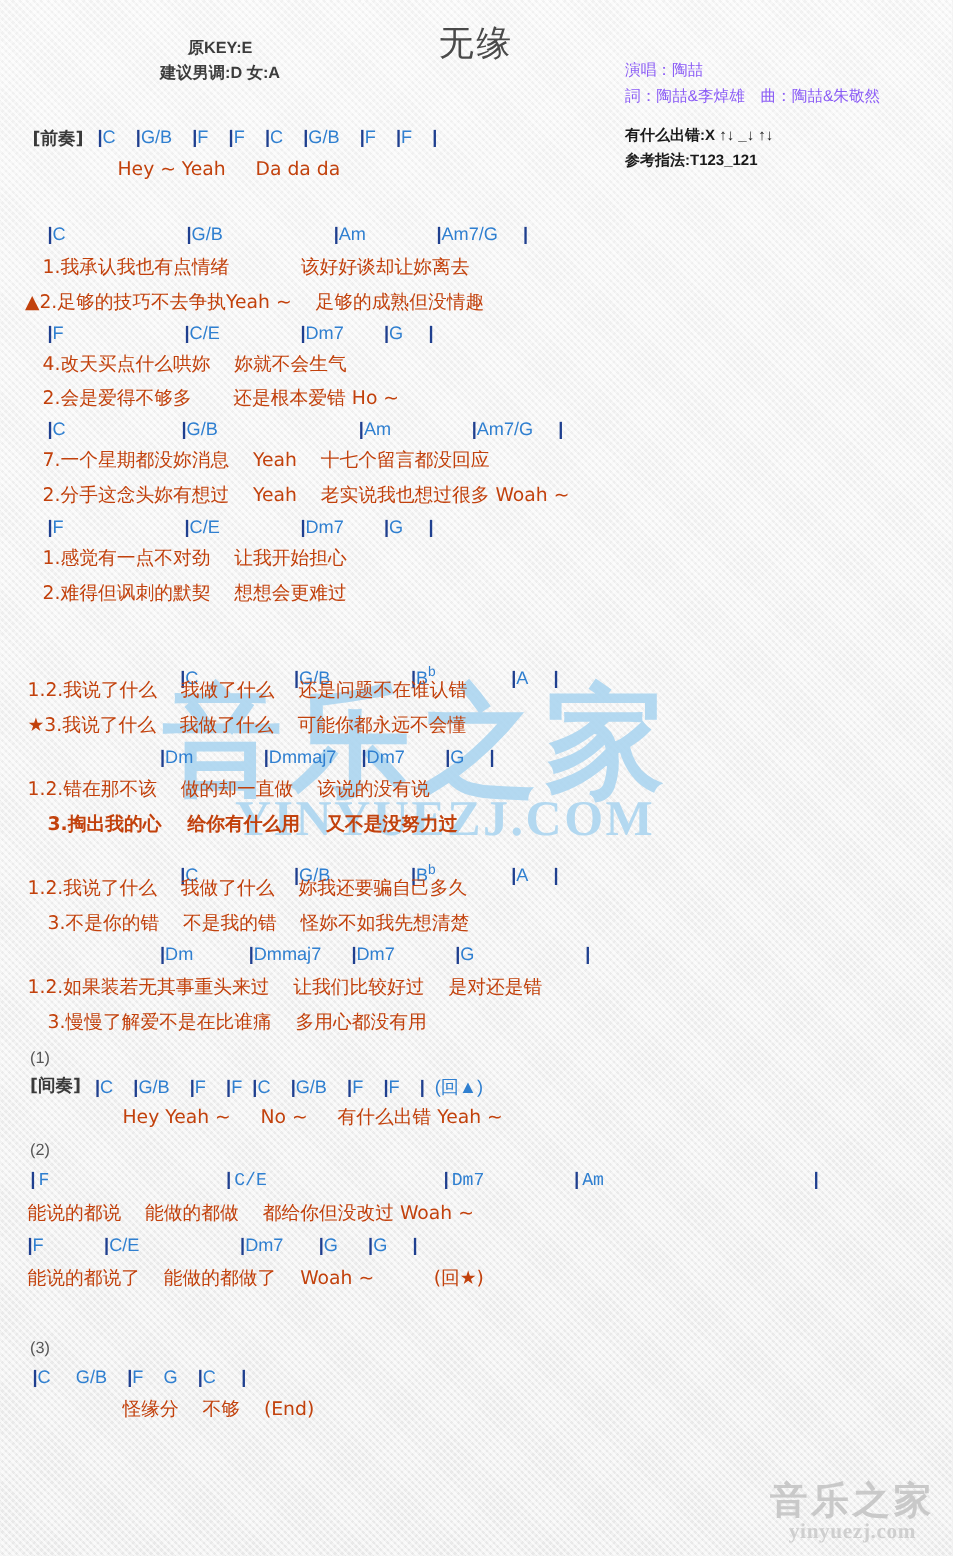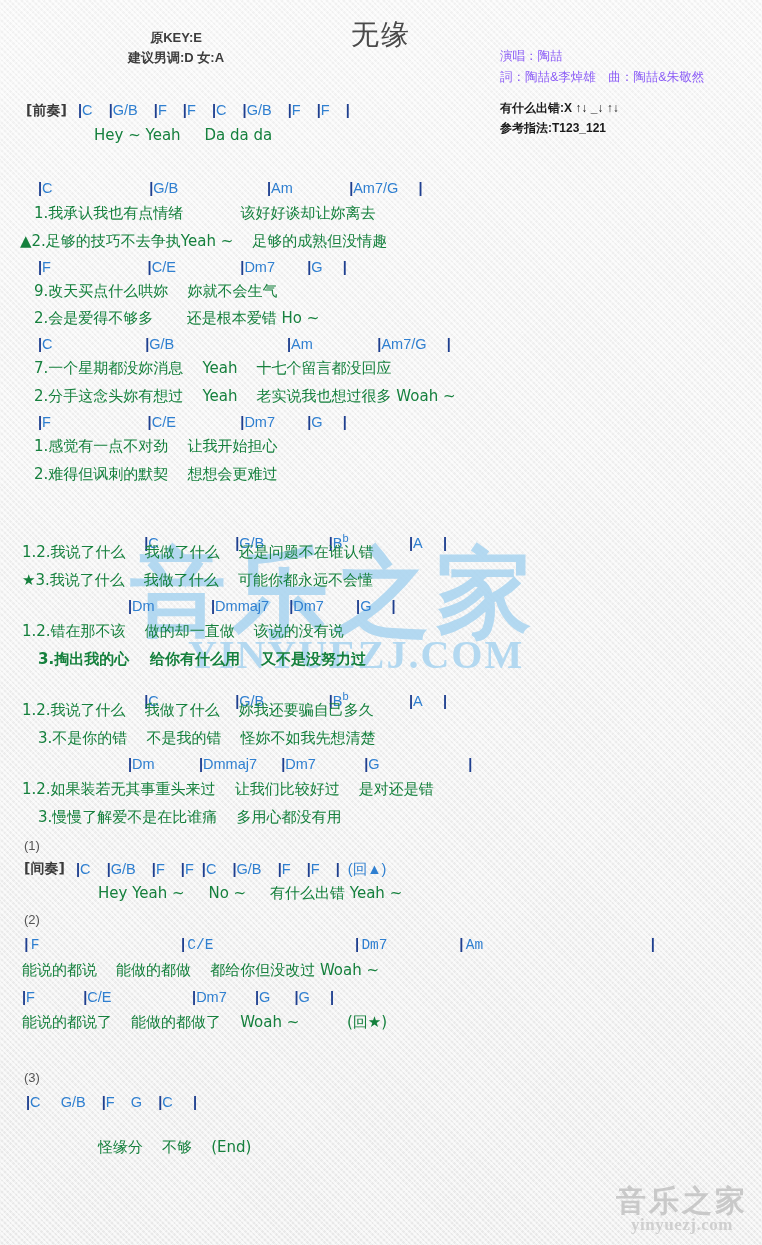--- a/index.html
+++ b/index.html
@@ -75,21 +75,21 @@
   
   .line{position:absolute;white-space:pre;}
   .chordline{
     font-size:14.5px;
     font-family:"Liberation Sans","DejaVu Sans",sans-serif;
     color:#2f7fd0;
     letter-spacing:0;
   }
   .lyricline{
     font-size:15px;
-    color:#15803d;
+    color:#c2410c;
     font-family:"DejaVu Sans","Liberation Sans",sans-serif;
   }
   .marker{
     font-size:14px;color:#3a3a3a;font-weight:bold;
     font-family:"DejaVu Sans","Liberation Sans",sans-serif;
   }
   .small-note{
     font-size:13px;color:#555;
     font-family:"Liberation Sans","DejaVu Sans",sans-serif;
   }
@@ -127,21 +127,21 @@
 
   <div class="line marker" style="left:26px;top:102px;">[前奏]</div>
   <div class="line chordline" style="left:78px;top:102px;"><span></span><span class="bar">|</span><span>C    </span><span class="bar">|</span><span>G/B    </span><span class="bar">|</span><span>F    </span><span class="bar">|</span><span>F    </span><span class="bar">|</span><span>C    </span><span class="bar">|</span><span>G/B    </span><span class="bar">|</span><span>F    </span><span class="bar">|</span><span>F    </span><span class="bar">|</span><span></span></div>
   <div class="line lyricline" style="left:94px;top:126px;">Hey ~ Yeah     Da da da</div>
 
   <div class="line chordline" style="left:38px;top:180px;"><span></span><span class="bar">|</span><span>C                        </span><span class="bar">|</span><span>G/B                      </span><span class="bar">|</span><span>Am              </span><span class="bar">|</span><span>Am7/G     </span><span class="bar">|</span><span></span></div>
   <div class="line lyricline" style="left:34px;top:204px;">1.我承认我也有点情绪            该好好谈却让妳离去</div>
   <div class="line lyricline" style="left:20px;top:232px;">▲2.足够的技巧不去争执Yeah ~    足够的成熟但没情趣</div>
 
   <div class="line chordline" style="left:38px;top:259px;"><span></span><span class="bar">|</span><span>F                        </span><span class="bar">|</span><span>C/E                </span><span class="bar">|</span><span>Dm7        </span><span class="bar">|</span><span>G     </span><span class="bar">|</span><span></span></div>
-  <div class="line lyricline" style="left:34px;top:282px;">9.改天买点什么哄妳    妳就不会生气</div>
+  <div class="line lyricline" style="left:34px;top:282px;">4.改天买点什么哄妳    妳就不会生气</div>
   <div class="line lyricline" style="left:34px;top:309px;">2.会是爱得不够多       还是根本爱错 Ho ~</div>
 
   <div class="line chordline" style="left:38px;top:336px;"><span></span><span class="bar">|</span><span>C                       </span><span class="bar">|</span><span>G/B                            </span><span class="bar">|</span><span>Am                </span><span class="bar">|</span><span>Am7/G     </span><span class="bar">|</span><span></span></div>
   <div class="line lyricline" style="left:34px;top:359px;">7.一个星期都没妳消息    Yeah    十七个留言都没回应</div>
   <div class="line lyricline" style="left:34px;top:387px;">2.分手这念头妳有想过    Yeah    老实说我也想过很多 Woah ~</div>
 
   <div class="line chordline" style="left:38px;top:414px;"><span></span><span class="bar">|</span><span>F                        </span><span class="bar">|</span><span>C/E                </span><span class="bar">|</span><span>Dm7        </span><span class="bar">|</span><span>G     </span><span class="bar">|</span><span></span></div>
   <div class="line lyricline" style="left:34px;top:437px;">1.感觉有一点不对劲    让我开始担心</div>
   <div class="line lyricline" style="left:34px;top:465px;">2.难得但讽刺的默契    想想会更难过</div>
 
@@ -171,20 +171,20 @@
   <div class="line lyricline" style="left:98px;top:884px;">Hey Yeah ~     No ~     有什么出错 Yeah ~</div>
 
   <div class="line small-note" style="left:24px;top:912px;">(2)</div>
   <div class="line chordline" style="left:22px;top:937px;font-family:Liberation Mono, monospace;"><span></span><span class="bar">|</span><span>F                </span><span class="bar">|</span><span>C/E                </span><span class="bar">|</span><span>Dm7        </span><span class="bar">|</span><span>Am                   </span><span class="bar">|</span><span></span></div>
   <div class="line lyricline" style="left:22px;top:961px;">能说的都说    能做的都做    都给你但没改过 Woah ~</div>
   <div class="line chordline" style="left:22px;top:989px;"><span></span><span class="bar">|</span><span>F            </span><span class="bar">|</span><span>C/E                    </span><span class="bar">|</span><span>Dm7       </span><span class="bar">|</span><span>G      </span><span class="bar">|</span><span>G     </span><span class="bar">|</span><span></span></div>
   <div class="line lyricline" style="left:22px;top:1013px;">能说的都说了    能做的都做了    Woah ~          (回★)</div>
 
   <div class="line small-note" style="left:24px;top:1070px;">(3)</div>
   <div class="line chordline" style="left:26px;top:1094px;"><span></span><span class="bar">|</span><span>C     G/B    </span><span class="bar">|</span><span>F    G    </span><span class="bar">|</span><span>C     </span><span class="bar">|</span><span></span></div>
-  <div class="line lyricline" style="left:98px;top:1118px;margin-top:20px;">怪缘分    不够    (End)</div>
+  <div class="line lyricline" style="left:98px;top:1118px;">怪缘分    不够    (End)</div>
 
 </div>
 
 <div class="wm-corner">
   <div class="wc-cn">音乐之家</div>
   <div class="wc-en">yinyuezj.com</div>
 </div>
 
 </body></html>

